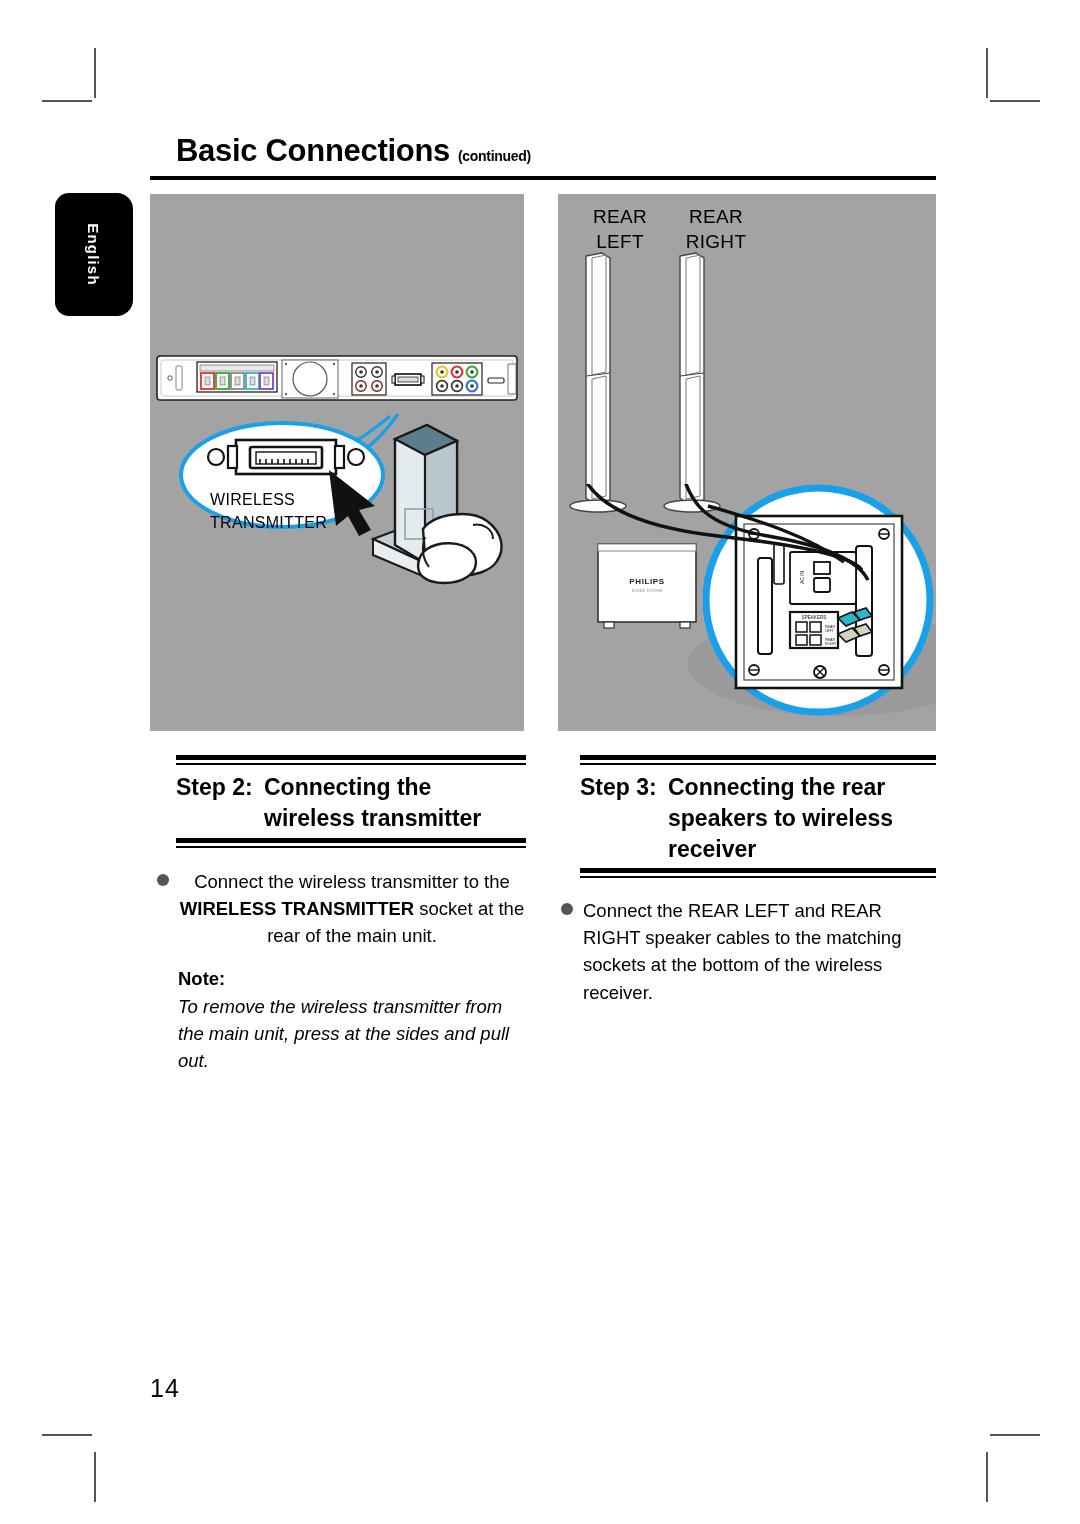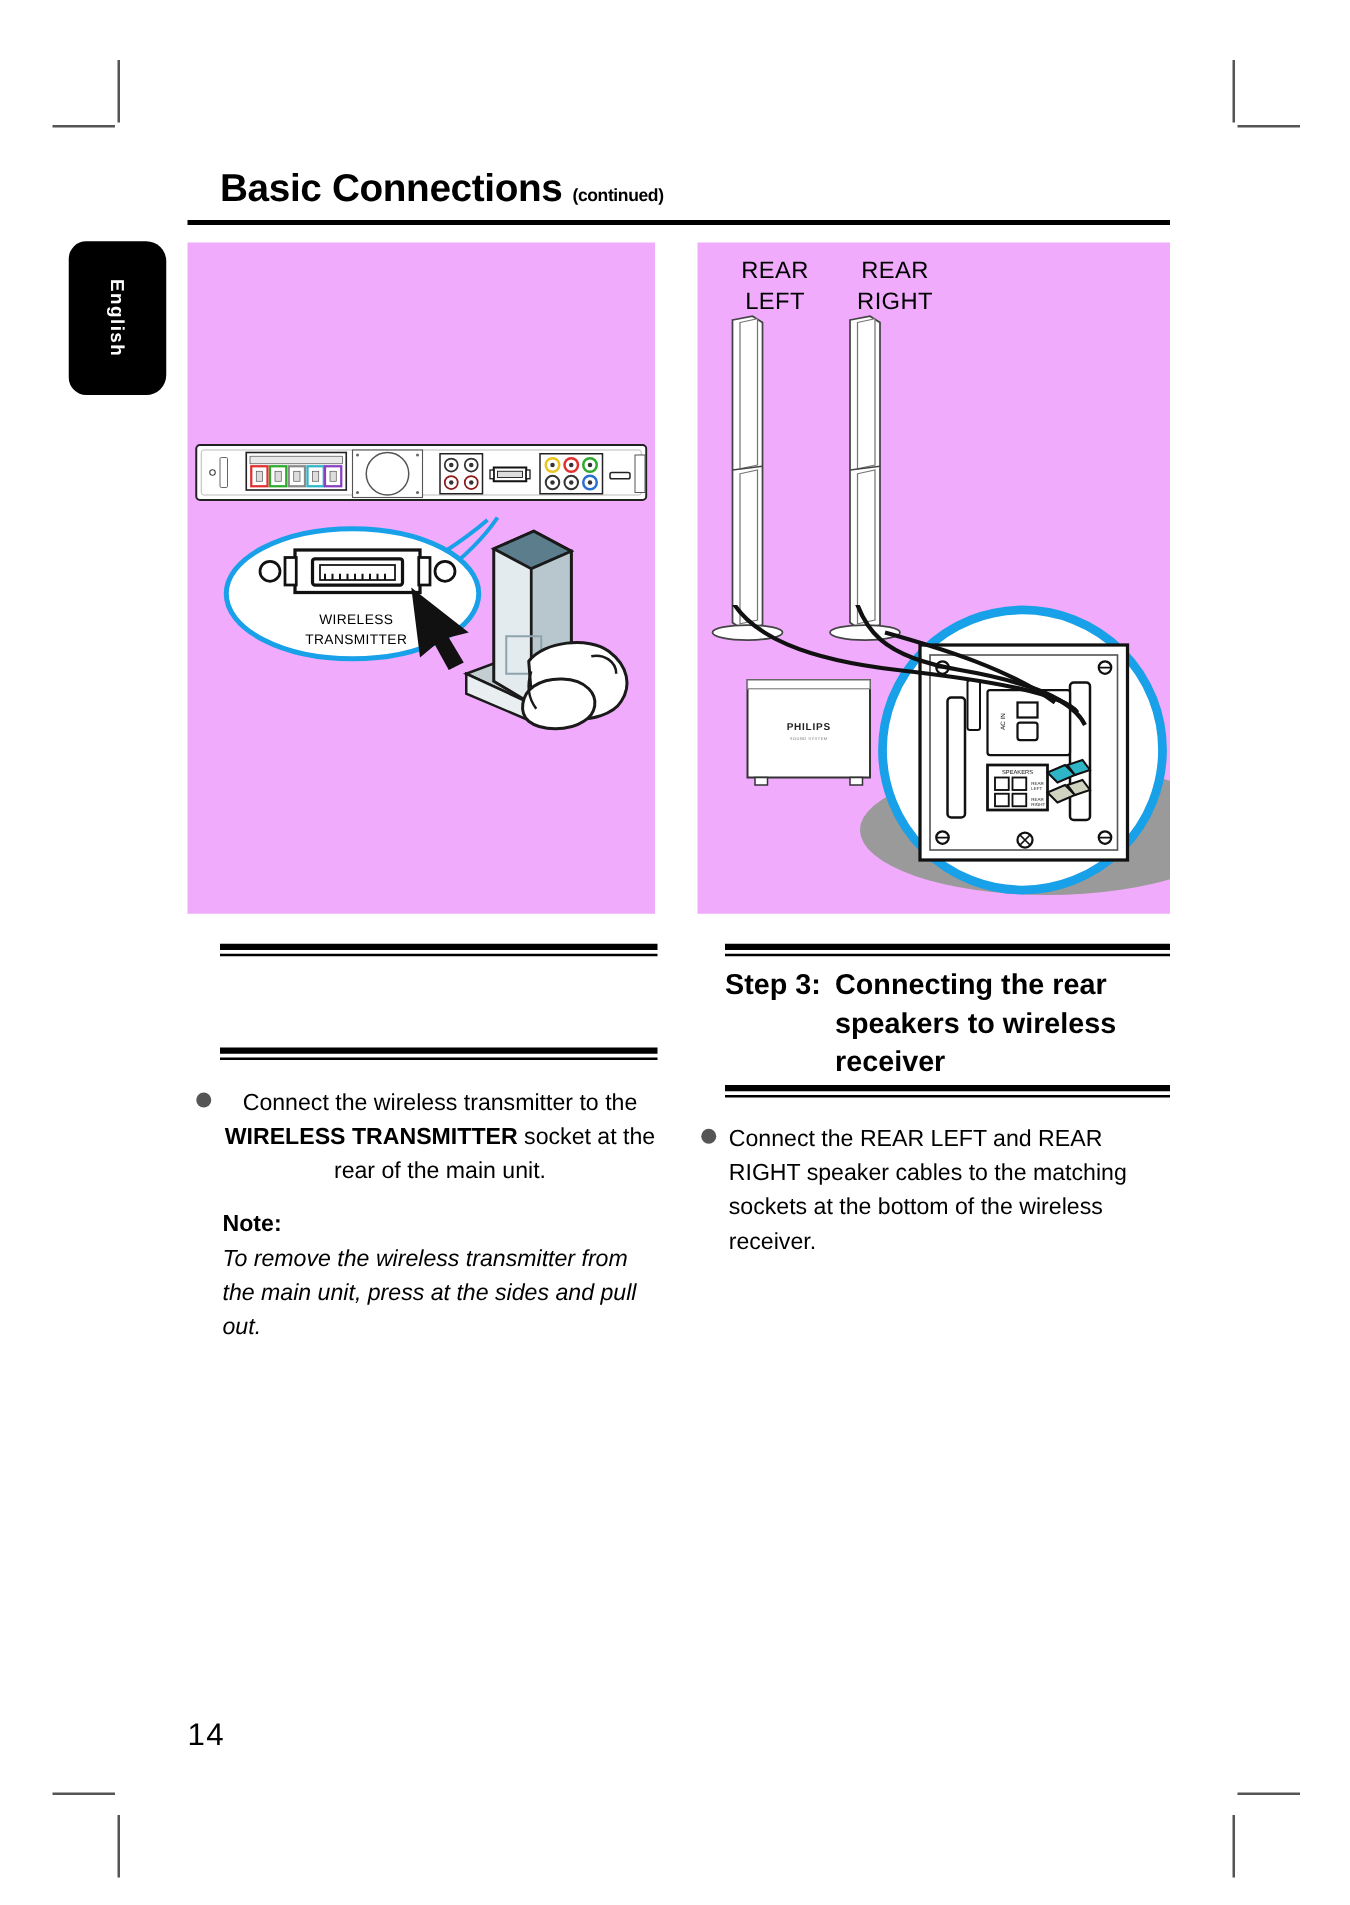--- a/index.html
+++ b/index.html
@@ -32,21 +32,21 @@
   
   .page-title{
     position:absolute;left:176px;top:133px;width:760px;
     font-size:31px;font-weight:bold;letter-spacing:-0.3px;
     white-space:nowrap;
   }
   .page-title .cont{font-size:14px;font-weight:bold;}
   .title-rule{position:absolute;left:150px;top:176px;width:786px;height:4px;background:#000;}
 
   
-  .panel{position:absolute;background:#f0abfc;overflow:hidden;}
+  .panel{position:absolute;background:#a3a3a3;overflow:hidden;}
   #panel-left{left:150px;top:194px;width:374px;height:537px;}
   #panel-right{left:558px;top:194px;width:378px;height:537px;}
 
   
   .spk-label{position:absolute;font-size:19px;letter-spacing:0.3px;text-align:center;line-height:1.32;}
   #lbl-rear-left{left:16px;top:10px;width:92px;}
   #lbl-rear-right{left:108px;top:10px;width:100px;}
   #lbl-wr{position:absolute;left:168px;top:222px;width:212px;text-align:center;font-size:17px;line-height:1.45;}
 
   
@@ -196,21 +196,21 @@
           <line x1="92" y1="30" x2="92" y2="25"></line>
         <line x1="98" y1="30" x2="98" y2="25"></line>
           <line x1="104" y1="30" x2="104" y2="25"></line>
         <line x1="110" y1="30" x2="110" y2="25"></line>
       </g>
       <rect x="30" y="12" width="9" height="22" fill="#fff" stroke="#111" stroke-width="2.2"></rect>
       <rect x="137" y="12" width="9" height="22" fill="#fff" stroke="#111" stroke-width="2.2"></rect>
       <circle cx="18" cy="23" r="8" fill="#fff" stroke="#111" stroke-width="2.2"></circle>
       <circle cx="158" cy="23" r="8" fill="#fff" stroke="#111" stroke-width="2.2"></circle>
     </svg>
-    <div style="position:absolute;left:60px;top:295px;width:150px;text-align:center;font-size:11px;line-height:1.42;letter-spacing:0.3px;">
+    <div style="position:absolute;left:60px;top:295px;width:150px;text-align:left;font-size:16px;line-height:1.42;letter-spacing:0.3px;">
       <div>WIRELESS</div>
       <div>TRANSMITTER</div>
     </div>
 
     <svg class="sv" style="left:175px;top:270px;width:90px;height:80px;">
       <path d="M4 6 L50 42 L34 46 L46 66 L34 72 L23 52 L11 62 Z" fill="#111"></path>
     </svg>
   </div>
 
   <div class="panel" id="panel-right">
@@ -302,20 +302,23 @@
 
     <svg class="sv" style="left:0;top:290px;width:378px;height:200px;pointer-events:none;">
       <path d="M24 -10 C 40 26, 90 44, 160 52 C 230 60, 292 70, 304 86" fill="none" stroke="#111" stroke-width="3.4"></path>
       <path d="M122 -22 C 130 22, 150 42, 210 52 C 268 62, 300 76, 310 96" fill="none" stroke="#111" stroke-width="3.4"></path>
       <path d="M150 22 C 200 36, 250 52, 286 78" fill="none" stroke="#111" stroke-width="3.4"></path>
     </svg>
   </div>
 
   <div class="rule-thick" style="left:176px;top:755px;width:350px;"></div>
   <div class="rule-thin" style="left:176px;top:763px;width:350px;"></div>
+  <div class="step-head" style="left:176px;top:772px;width:360px;">
+    <span class="lbl">Step 2:</span><span class="txt"><span>Connecting the</span><br><span>wireless transmitter</span></span>
+  </div>
   <div class="rule-thick" style="left:176px;top:838px;width:350px;"></div>
   <div class="rule-thin" style="left:176px;top:846px;width:350px;"></div>
 
   <div class="bullet" style="left:157px;top:874px;"></div>
   <div class="body-txt" style="left:178px;top:868px;width:348px;text-align:center;">
     <span>Connect the wireless transmitter to the </span><b>WIRELESS TRANSMITTER</b><span> socket at the rear of the main unit.</span>
   </div>
   <div class="body-txt note-hd" style="left:178px;top:965px;width:348px;">Note:</div>
   <div class="body-txt" style="left:178px;top:993px;width:348px;font-style:italic;">To remove the wireless transmitter from the main unit, press at the sides and pull out.</div>
 

